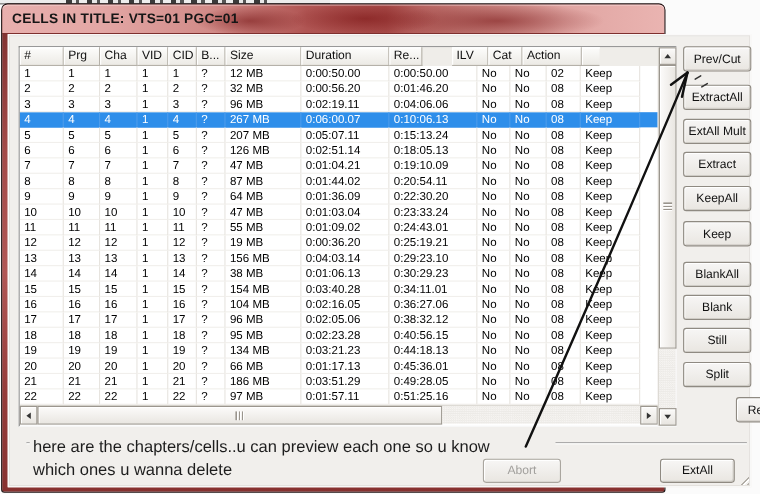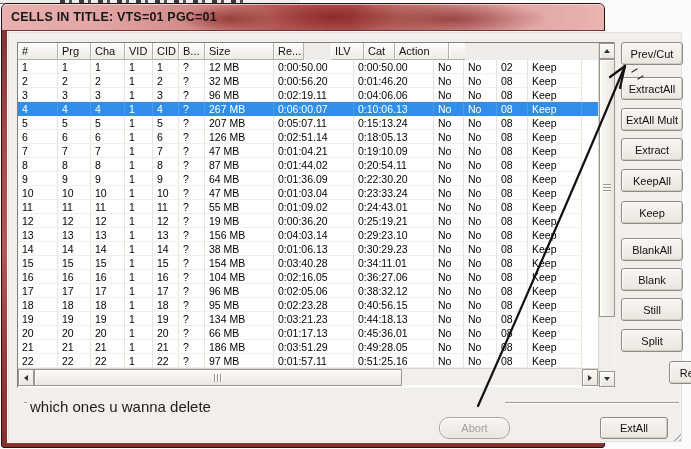--- a/index.html
+++ b/index.html
@@ -115,20 +115,21 @@
       <div class="listbox">
         <div class="list-left">
           <div class="hrow">
               <div class="hcell" style="width: 40px;">#</div>
               <div class="hcell" style="width: 33px;">Prg</div>
               <div class="hcell" style="width: 34px;">Cha</div>
               <div class="hcell" style="width: 28px;">VID</div>
               <div class="hcell" style="width: 26px;">CID</div>
               <div class="hcell" style="width: 26px;">B...</div>
               <div class="hcell" style="width: 69px;">Size</div>
+              <div class="hcell" style="width: 80px;">Duration</div>
               <div class="hcell" style="width: 30px;">Re...</div>
               <div class="hcell" style="width: 33px; margin-left: 27px;">ILV</div>
               <div class="hcell" style="width: 31px;">Cat</div>
               <div class="hcell" style="width: 54px;">Action</div>
               <div class="hcell filler" style="width: 16px;"></div>
             </div>
           <div class="tbody">
               <div class="trow">
                 <div class="tcell" style="width: 40px;">1</div>
                 <div class="tcell" style="width: 33px;">1</div>
@@ -496,24 +497,25 @@
           <div class="btn side-btn" style="top: 169px;">Keep</div>
           <div class="btn side-btn" style="top: 206px;">BlankAll</div>
           <div class="btn side-btn" style="top: 236px;">Blank</div>
           <div class="btn side-btn" style="top: 266px;">Still</div>
           <div class="btn side-btn" style="top: 297px;">Split</div>
           <div class="btn side-btn" style="top: 329px; margin-left: 48px;">Replace</div>
         </div>
 
       <div class="etched-line"></div>
       <div class="note">
+        <div>here are the chapters/cells..u can preview each one so u know</div>
         <div>which ones u wanna delete</div>
       </div>
 
-      <div class="btn disabled" style="left:431px; top:385px; width:71px; height:22px;border-radius:10px;">Abort</div>
+      <div class="btn disabled" style="left:431px; top:385px; width:71px; height:22px;">Abort</div>
       <div class="btn" style="left:592px; top:385px; width:68px; height:22px;">ExtAll</div>
 
       <div class="resize-grip"></div>
     </div>
   </div>
 
   <svg class="arrow-overlay" viewBox="0 0 691 449">
     <path d="M478,406 C505,345 575,185 625,66" fill="none" stroke="#111" stroke-width="2.2" stroke-linecap="round"></path>
     <path d="M625,66 L610,77" fill="none" stroke="#111" stroke-width="2.2" stroke-linecap="round"></path>
     <path d="M625,66 L620,88" fill="none" stroke="#111" stroke-width="2.2" stroke-linecap="round"></path>

